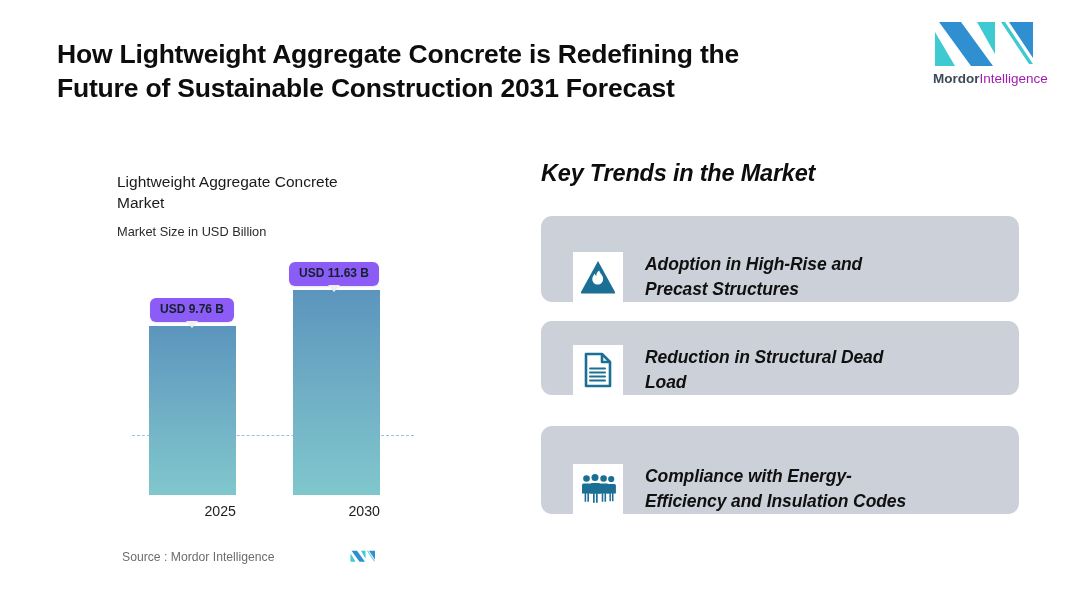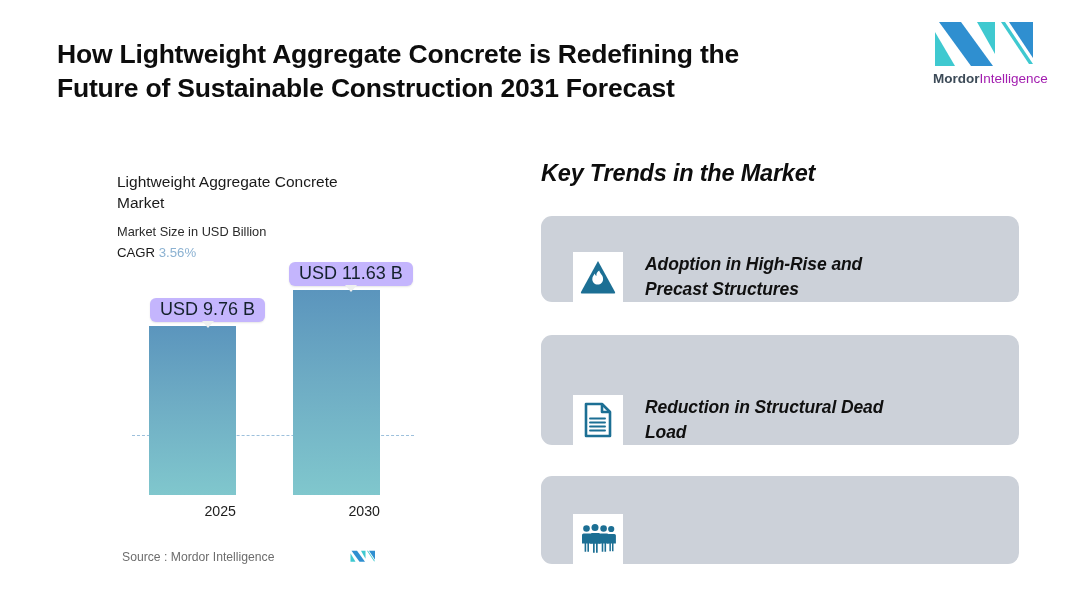--- a/index.html
+++ b/index.html
@@ -106,25 +106,25 @@
   .bar {
     position: absolute;
     bottom: 26px;
     background: linear-gradient(180deg, #5b95bd 0%, #6eacc4 45%, #80c7cd 100%);
   }
   .bar.bar-2025 { left: 32px;  width: 87px; height: 169px; }
   .bar.bar-2030 { left: 176px; width: 87px; height: 205px; }
 
   .bar-tip {
     position: absolute;
-    background: #c4b5fd;
+    background: #8b5cf6;
     border-radius: 6px;
     padding: 4px 10px 5px 10px;
-    font-size: 18px;
-    font-weight: normal;
+    font-size: 12px;
+    font-weight: bold;
     line-height: 15px;
     color: #14212c;
     white-space: nowrap;
     box-shadow: 0 1px 2px rgba(0,0,0,0.10);
   }
   .bar-tip::after {
     content: "";
     position: absolute;
     left: 50%;
     margin-left: -6px;
@@ -187,21 +187,21 @@
   .trend-card {
     position: relative;
     width: 478px;
     background: #ccd1d9;
     border-radius: 11px;
     display: flex;
     align-items: flex-end;
     padding: 0 18px 0 32px;
   }
   .trend-card.c1 { margin-top: 28px; height: 86px; }
-  .trend-card.c2 { margin-top: 33px; height: 110px; }
+  .trend-card.c2 { margin-top: 19px; height: 74px; }
   .trend-card.c3 { margin-top: 31px; height: 88px; }
 
   .trend-icon-box {
     flex: 0 0 auto;
     width: 50px;
     height: 50px;
     background: #ffffff;
     display: flex;
     align-items: center;
     justify-content: center;
@@ -237,24 +237,20 @@
     </svg>
     <div class="brand-wordmark">
       <span class="b1">Mordor</span><span class="b2">Intelligence</span>
     </div>
   </div>
 
   <div class="chart-panel">
 
     <div class="chart-title">Lightweight Aggregate Concrete Market</div>
     <div class="chart-subtitle">Market Size in USD Billion</div>
-    <div class="chart-cagr">
-      <span>CAGR</span>
-      <span class="cagr-value">3.56%</span>
-    </div>
 
     <div class="plot">
 
       <div class="dashed-line"></div>
 
       <div class="bar bar-2025"></div>
       <div class="bar bar-2030"></div>
 
       <div class="bar-tip tip-2025">USD 9.76 B</div>
       <div class="bar-tip tip-2030">USD 11.63 B</div>
@@ -319,16 +315,20 @@
             <path d="M5 14.5 h7 a1.6 1.6 0 0 1 1.6 1.6 v8.4 h-2.6 v8.2 h-1.6 v-8.2 h-1.2 v8.2 h-1.6 v-8.2 h-2.6 v-8.4 a1.6 1.6 0 0 1 1.6 -1.6 Z"></path>
             <circle cx="17" cy="8.6" r="3.5"></circle>
             <path d="M13.2 14 h7.6 a1.7 1.7 0 0 1 1.7 1.7 v9 h-2.8 v9 h-1.7 v-9 h-1.3 v9 h-1.7 v-9 h-2.8 v-9 a1.7 1.7 0 0 1 1.7 -1.7 Z"></path>
             <circle cx="25.6" cy="9.5" r="3.3"></circle>
             <path d="M22.1 14.5 h7 a1.6 1.6 0 0 1 1.6 1.6 v8.4 h-2.6 v8.2 h-1.6 v-8.2 h-1.2 v8.2 h-1.6 v-8.2 h-2.6 v-8.4 a1.6 1.6 0 0 1 1.6 -1.6 Z"></path>
             <circle cx="33.2" cy="10" r="3.1"></circle>
             <path d="M30 15 h6.4 a1.5 1.5 0 0 1 1.5 1.5 v8 h-2.4 v7.8 h-1.5 v-7.8 h-1.1 v7.8 h-1.5 v-7.8 h-2.4 v-8 a1.5 1.5 0 0 1 1.5 -1.5 Z"></path>
           </g>
         </svg>
       </div>
+      <div class="trend-label">
+        <span>Compliance with Energy-</span><br>
+        <span>Efficiency and Insulation Codes</span>
+      </div>
     </div>
 
   </div>
 </div>
 
 </body></html>

